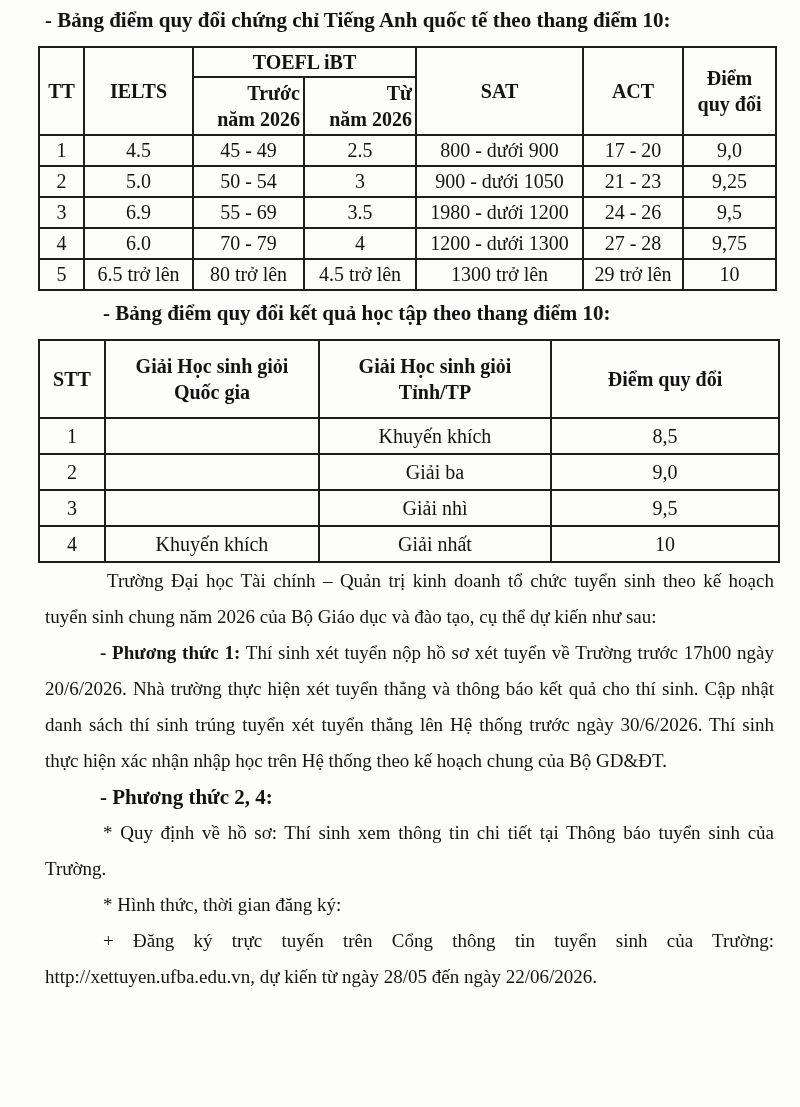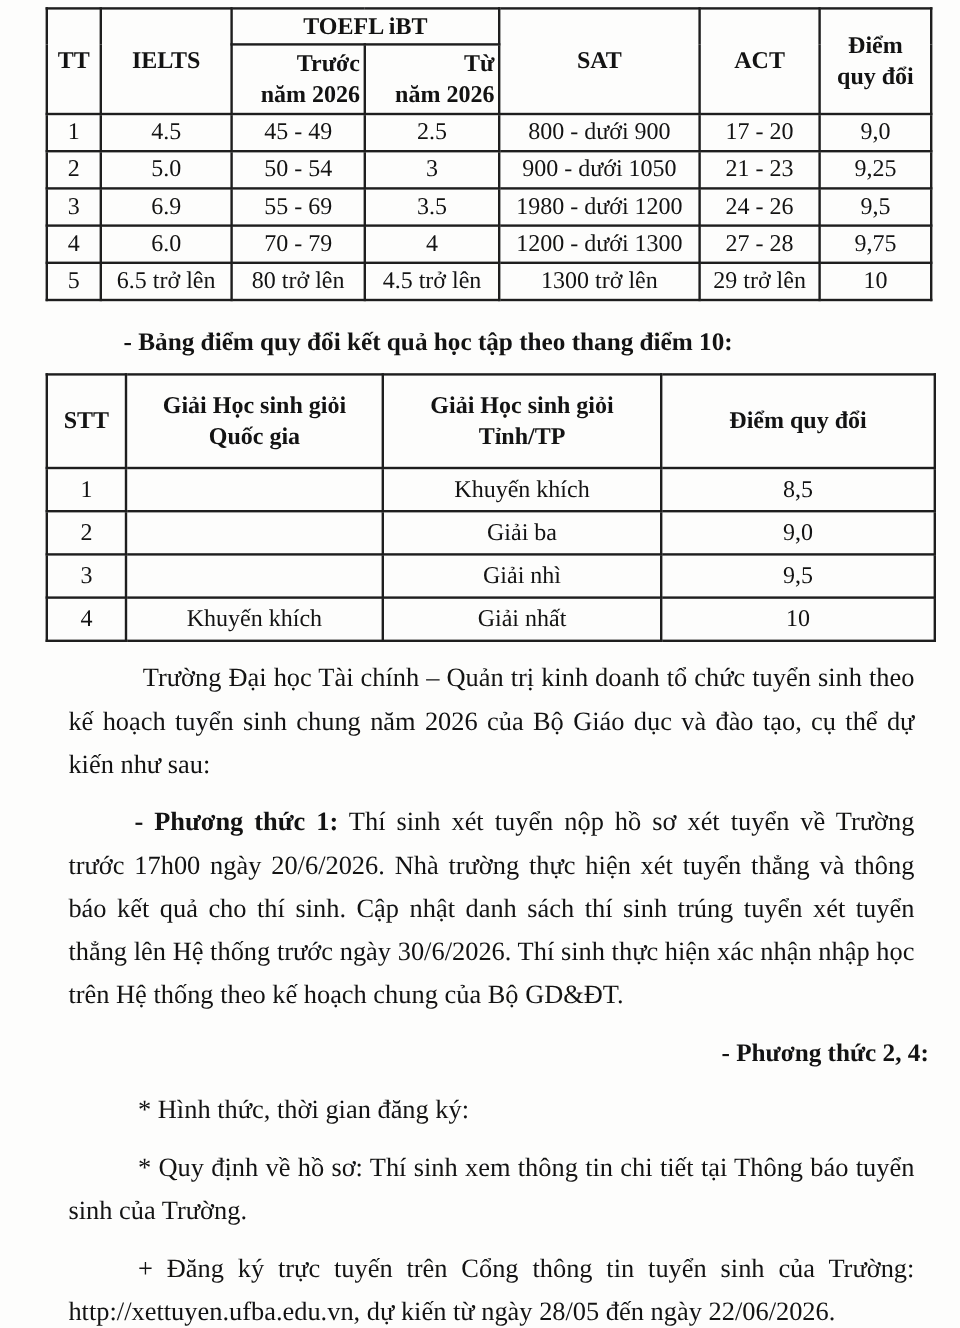--- a/index.html
+++ b/index.html
@@ -6,21 +6,21 @@
   body {
     width:800px; height:1107px; overflow:hidden;
     background:#fdfdfc; color:#131313;
     font-family:"Liberation Serif", "DejaVu Serif", serif;
   }
   .page { padding:6px 26px 0 45px; }
 
   .doc-heading {
     font-size:21px; font-weight:bold; line-height:28px; margin:0 0 12px 0;
   }
-  .doc-heading.indented { padding-left:58px; margin:20px 0 12px 0; }
+  .doc-heading.indented { padding-left:58px; margin:8px 0 12px 0; }
 
   table { border-collapse:collapse; table-layout:fixed; }
   table, th, td { border:2px solid #1e1e1e; }
   th, td {
     text-align:center; vertical-align:middle;
     font-size:20px; padding:0 3px; overflow:hidden;
   }
   th { font-weight:bold; }
 
   .t1 { width:737px; margin-left:-7px; }
@@ -30,32 +30,33 @@
 
   .t2 { width:740px; margin-left:-7px; }
   .t2 thead th { height:76px; }
   .t2 tbody td { height:34px; }
 
   .hline { display:block; line-height:26px; }
 
   .s6-title { font-size:21px; font-weight:bold; margin:18px 0 6px 0; }
 
   p.body {
-    font-size:22px; line-height:36px; margin:12px;
+    font-size:19px; line-height:36px; margin:0;
     text-align:justify;
   }
   p.body.ind { text-indent:62px; }
   p.body .lead { font-weight:bold; }
-  p.bold-line { font-size:21px; line-height:36px; margin:0; font-weight:bold; text-indent:55px;text-align:right; }
+  p.bold-line { font-size:21px; line-height:36px; margin:0; font-weight:bold; text-indent:55px; }
 </style>
 </head>
 <body>
 
 <div class="page">
 
+  <div class="doc-heading">- Bảng điểm quy đổi chứng chỉ Tiếng Anh quốc tế theo thang điểm 10:</div>
 
   <table class="t1">
     <colgroup>
       <col style="width:45px">
         <col style="width:109px">
         <col style="width:111px">
       <col style="width:112px">
         <col style="width:167px">
         <col style="width:100px">
         <col style="width:93px">
@@ -183,19 +184,19 @@
     </tbody>
   </table>
 
 
   <p class="body ind">Trường Đại học Tài chính – Quản trị kinh doanh tổ chức tuyển sinh theo kế hoạch tuyển sinh chung năm 2026 của Bộ Giáo dục và đào tạo, cụ thể dự kiến như sau:</p>
 
   <p class="body" style="text-indent:55px"><span class="lead">- Phương thức 1:</span><span> Thí sinh xét tuyển nộp hồ sơ xét tuyển về Trường trước 17h00 ngày 20/6/2026. Nhà trường thực hiện xét tuyển thẳng và thông báo kết quả cho thí sinh. Cập nhật danh sách thí sinh trúng tuyển xét tuyển thẳng lên Hệ thống trước ngày 30/6/2026. Thí sinh thực hiện xác nhận nhập học trên Hệ thống theo kế hoạch chung của Bộ GD&amp;ĐT.</span></p>
 
   <p class="bold-line">- Phương thức 2, 4:</p>
 
+  <p class="body" style="text-indent:58px">* Quy định về hồ sơ: Thí sinh xem thông tin chi tiết tại Thông báo tuyển sinh của Trường.</p>
+
   <p class="body" style="text-indent:58px">* Hình thức, thời gian đăng ký:</p>
 
-  <p class="body" style="text-indent:58px">* Quy định về hồ sơ: Thí sinh xem thông tin chi tiết tại Thông báo tuyển sinh của Trường.</p>
-
   <p class="body" style="text-indent:58px">+ Đăng ký trực tuyến trên Cổng thông tin tuyển sinh của Trường: http://xettuyen.ufba.edu.vn, dự kiến từ ngày 28/05 đến ngày 22/06/2026.</p>
 
 </div>
 
 </body></html>

